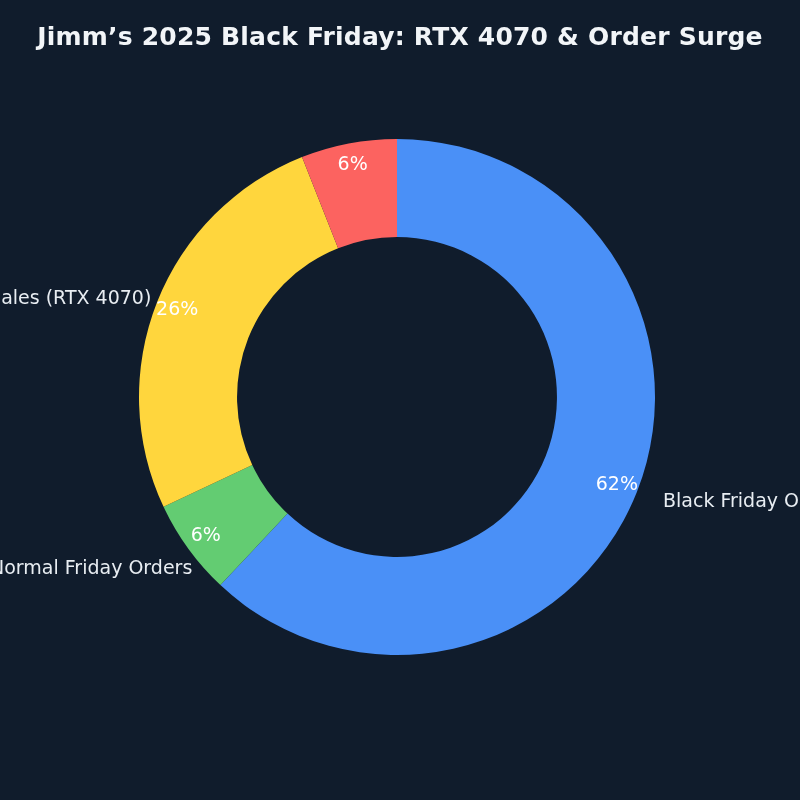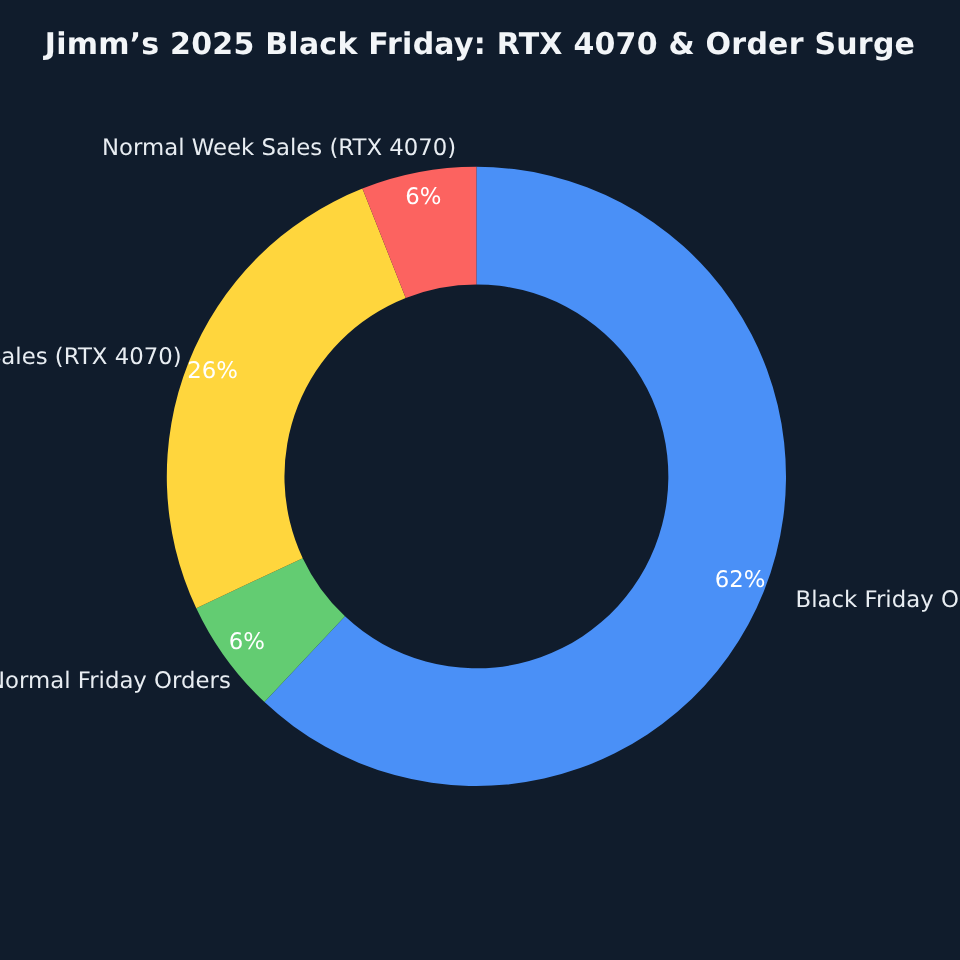--- a/index.html
+++ b/index.html
@@ -65,21 +65,20 @@
     <path class="slice-path" id="slice-1" d="M 220.3868466703984 585.0739058747242 A 258 258 0 0 1 163.554620463767 506.8510572237888 L 252.26386468753554 465.10765547874905 A 159.96 159.96 0 0 0 287.499844935647 513.605821642329 Z" fill="#63cc72"></path>
     <path class="slice-path" id="slice-2" d="M 163.554620463767 506.8510572237888 A 258 258 0 0 1 302.0238654073529 157.1176666408312 L 338.1147965525588 248.27295331731534 A 159.96 159.96 0 0 0 252.26386468753554 465.10765547874905 Z" fill="#ffd63d"></path>
     <path class="slice-path" id="slice-3" d="M 302.0238654073529 157.1176666408312 A 258 258 0 0 1 396.99999999999994 139 L 396.99999999999994 237.04 A 159.96 159.96 0 0 0 338.1147965525588 248.27295331731534 Z" fill="#fc6360"></path>
 
     <text class="pct-label" id="pct-0" x="616.8281702903423" y="484.0361297407016">62%</text>
     <text class="pct-label" id="pct-1" x="205.72314119953796" y="535.9707725418122">6%</text>
     <text class="pct-label" id="pct-2" x="177.17182970965763" y="309.96387025929846">26%</text>
     <text class="pct-label" id="pct-3" x="352.69721093491944" y="164.75664656551533">6%</text>
   </svg>
 
-  <div class="outer-label lbl-top">Normal Week Sales (RTX 4070)</div>
 
   <div class="outer-label lbl-left">Black Friday Sales (RTX 4070)</div>
 
   <div class="outer-label lbl-bottom">Normal Friday Orders</div>
 
   <div class="outer-label lbl-right">Black Friday Orders</div>
 
 </div>
 
 </body></html>

